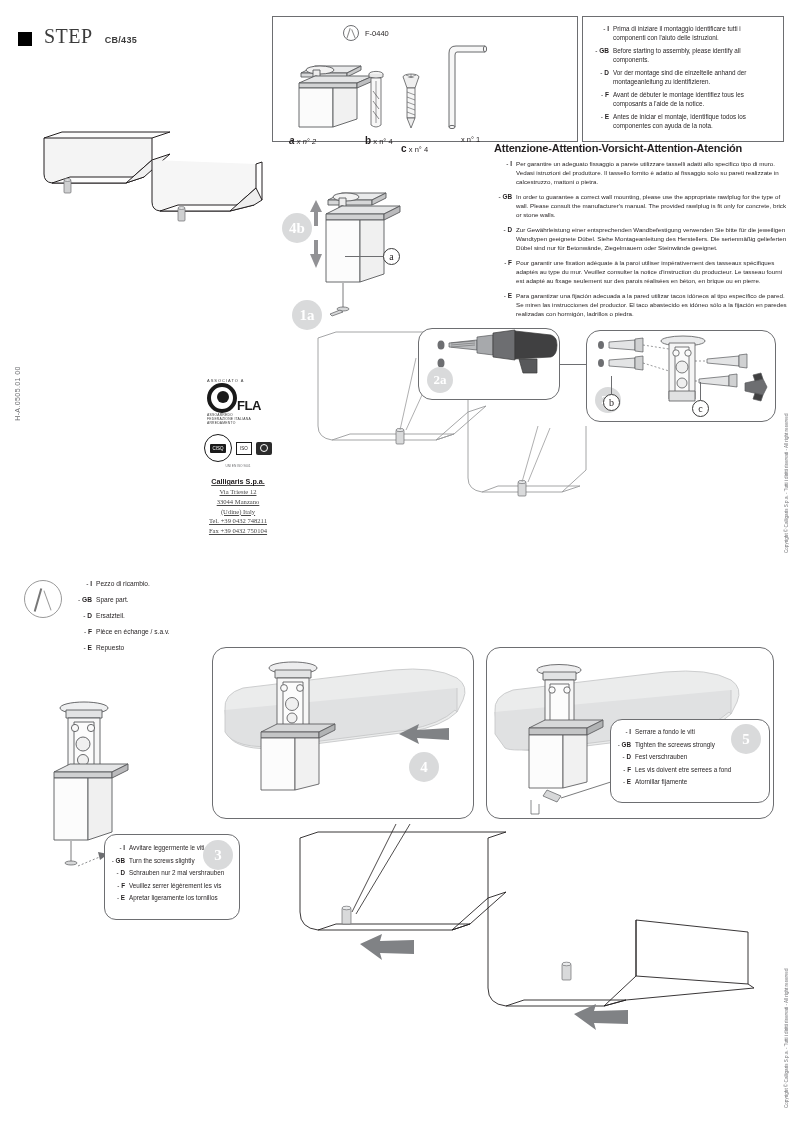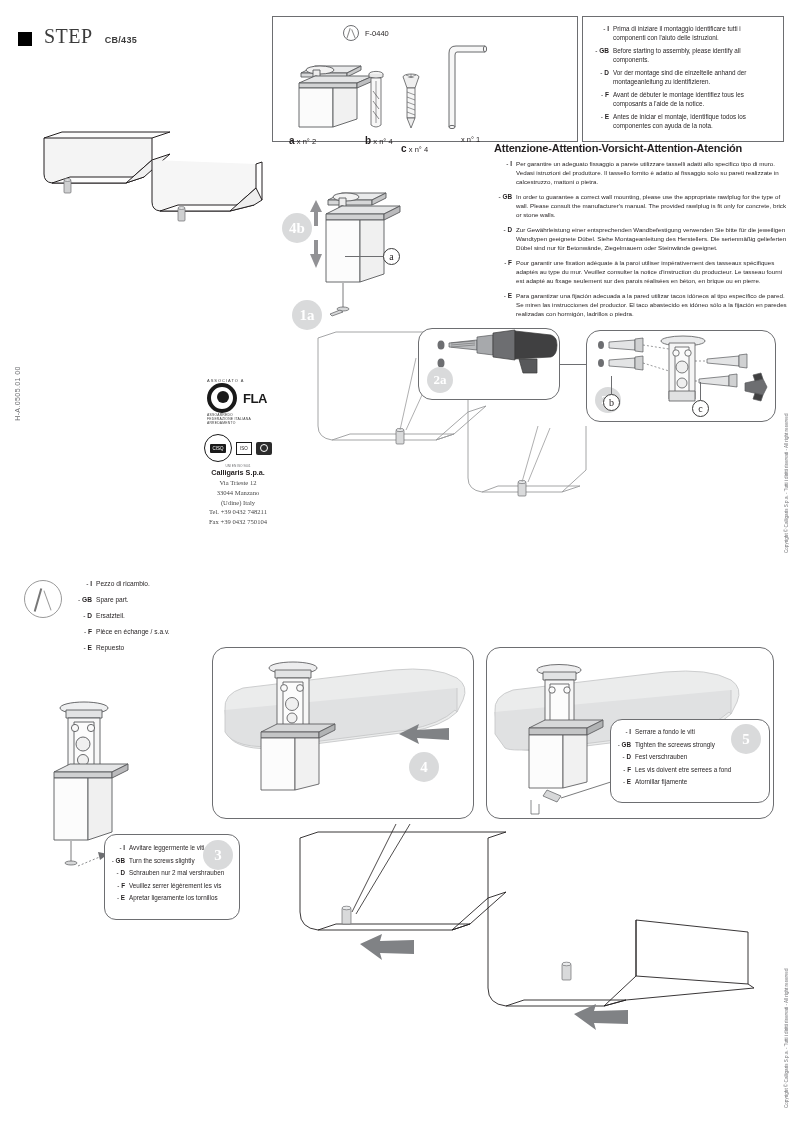--- a/index.html
+++ b/index.html
@@ -65,33 +65,33 @@
   #spare-icon:before { content:""; position:absolute; left:12px; top:7px; width:2px; height:24px; background:#777; transform:rotate(16deg); }
   #spare-icon:after { content:""; position:absolute; left:22px; top:9px; width:1.4px; height:21px; background:#999; transform:rotate(-20deg); }
   #spare .lang-row { margin-bottom:7px; }
   #spare .lang-tag { flex:0 0 22px; font-size:6.6px; }
   #spare .lang-txt { font-size:6.6px; }
 
   
   #calligaris { left:186px; top:378px; width:104px; text-align:center; }
   #fla { width:62px; margin:0 auto; }
   #fla .top-t { font-size:4px; letter-spacing:1px; color:#3b3b3b; text-align:left; }
-  #fla .mark { display:flex; align-items:center; gap:6px; }
+  #fla .mark { display:flex; align-items:flex-end; gap:0; }
   #fla .ring { width:30px; height:30px; border:4px solid #1a1a1a; border-radius:50%; position:relative; }
   #fla .ring:after { content:""; position:absolute; left:6px; top:4px; width:12px; height:12px; background:#1a1a1a; border-radius:50%; }
   #fla .fla-t { font-size:13px; font-weight:bold; color:#1a1a1a; letter-spacing:-.5px; }
   #fla .bot-t { font-size:3.4px; color:#3b3b3b; letter-spacing:.2px; text-align:left; }
   #cert { display:flex; justify-content:center; align-items:center; gap:4px; margin-top:9px; }
   #cert .c-ring { width:28px; height:28px; border:1px solid #1a1a1a; border-radius:50%; display:flex; align-items:center; justify-content:center; }
   #cert .c-ring i { width:16px; height:9px; background:#1a1a1a; border-radius:1px; font-style:normal; color:#fff; font-size:4.5px; display:flex; align-items:center; justify-content:center; }
   #cert .c-box { width:16px; height:13px; border:1px solid #1a1a1a; display:flex; align-items:center; justify-content:center; font-size:4.5px; }
   #cert .c-dark { width:16px; height:13px; background:#2b2b2b; border-radius:2px; display:flex; align-items:center; justify-content:center; }
   #cert .c-dark span { display:block; width:8px; height:8px; border:1.2px solid #fff; border-radius:50%; }
   #cert-sub { font-size:3.2px; color:#6d6e71; margin-top:2px; }
-  #addr { margin-top:0; font-family:"Liberation Serif", serif; font-size:6.6px; line-height:1.45; color:#4a4a4a; }
+  #addr { margin-top:9px; font-family:"Liberation Serif", serif; font-size:6.6px; line-height:1.45; color:#4a4a4a;text-decoration:underline; }
   #addr .nm { font-family:"Liberation Sans", sans-serif; font-weight:bold; font-size:7.2px; color:#231f20; }
 
   
   .step-bubble {
     border-radius:50%;
     background:#d9dadb; color:#fff;
     display:flex; align-items:center; justify-content:center;
     font-weight:bold; font-family:"Liberation Serif", serif;
   }
   .sb-sm { width:26px; height:26px; font-size:13px; }
@@ -164,21 +164,21 @@
       <rect x="24" y="15" width="7" height="9" fill="#ededed"></rect>
       <circle cx="27" cy="24" r="3.2" fill="#f7f7f7"></circle>
       <path d="M10 28 L26 21 L84 21 L68 28 Z" fill="#e4e5e6"></path>
       <path d="M10 28 L10 33 L68 33 L68 28 Z" fill="#d2d3d4"></path>
       <path d="M68 28 L84 21 L84 26 L68 33 Z" fill="#bdbec0"></path>
       <path d="M10 33 L10 72 L44 72 L44 33 Z" fill="#fbfbfb"></path>
       <path d="M44 33 L68 33 L68 64 L44 72 Z" fill="#f1f1f1"></path>
     </g>
   </svg>
   </div>
-  <div class="part-label" style="left:16px; top:118px;">
+  <div class="part-label" style="left:16px; top:118px;font-style:italic;">
     <b>a</b>
     <span class="qty">x n° 2</span>
   </div>
 
   <div class="abs" style="left:92px; top:52px;">
   <svg width="22" height="62" viewBox="0 0 22 62">
     <g fill="#f3f3f3" stroke="#58595b" stroke-width=".8">
       <ellipse cx="11" cy="5" rx="7" ry="2.6"></ellipse>
       <path d="M4 5 L4 8 Q11 11 18 8 L18 5" fill="#e8e8e8"></path>
       <path d="M6 9 L6 56 Q11 60 16 56 L16 9 Z" fill="#f7f7f7"></path>

